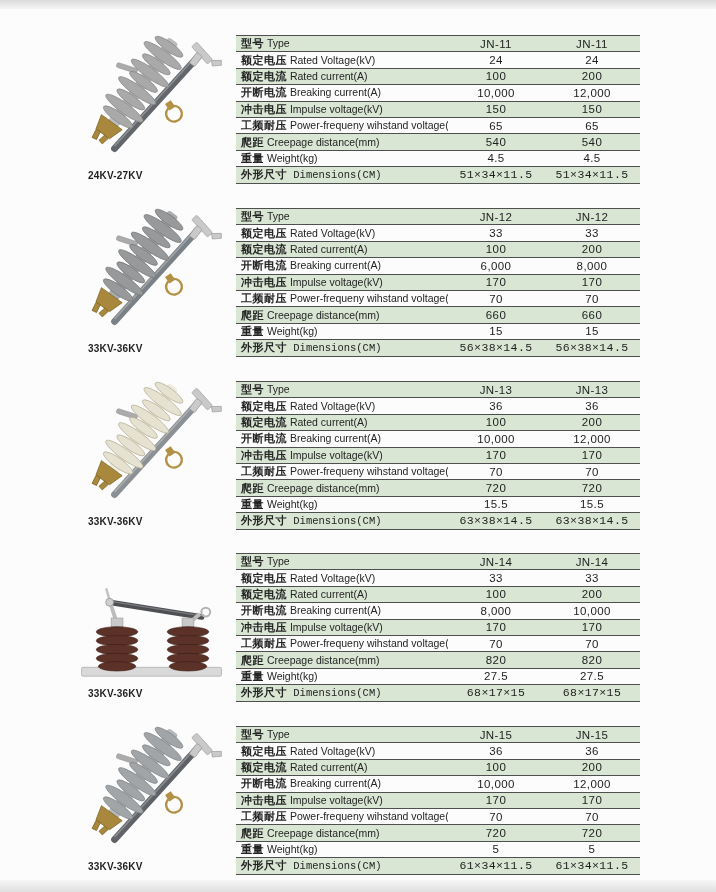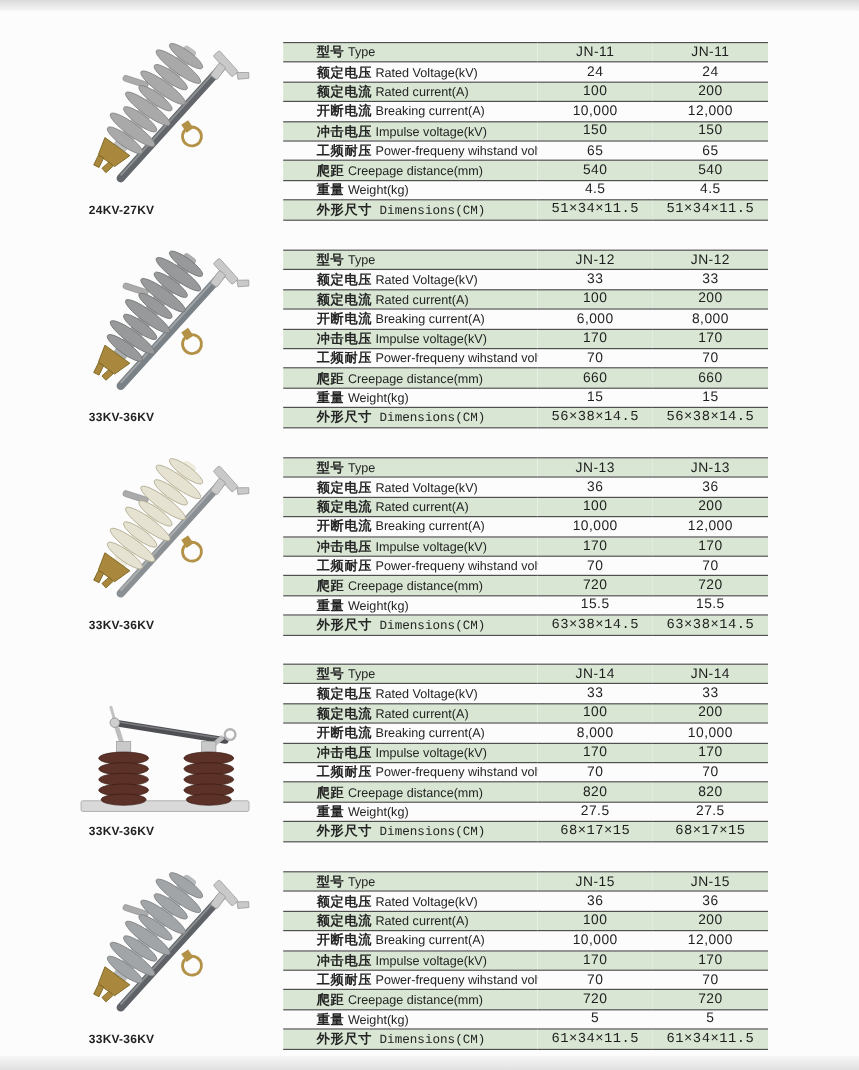--- a/index.html
+++ b/index.html
@@ -16,40 +16,40 @@
   .band.top { top: 0; height: 9px; background: linear-gradient(#dadada, #f5f5f5); }
   .band.bottom { bottom: 0; height: 12px; background: linear-gradient(#f6f6f6, #e0e0e0); }
 
   .block { position: absolute; left: 0; width: 716px; height: 152px; }
   .b1 { top: 33px; }
   .b2 { top: 206px; }
   .b3 { top: 379px; }
   .b4 { top: 551px; }
   .b5 { top: 724px; }
 
-  .figure { position: absolute; left: 52px; top: 0; width: 180px; height: 152px; }
+  .figure { position: absolute; left: 66px; top: 0; width: 180px; height: 152px; }
   .figure svg.photo { display: block; }
   .caption {
     position: absolute; left: 22px; bottom: 4px;
     font-size: 10px; font-weight: bold; color: #1f1f1f; letter-spacing: 0.2px;
   }
 
   table.spec {
     position: absolute; left: 236px; top: 2px; width: 404px;
     border-collapse: collapse; table-layout: fixed;
   }
   table.spec tr { border-top: 1.2px solid #4f4f4f; }
   table.spec tr:last-child { border-bottom: 1.2px solid #4f4f4f; font-family: Liberation Mono, monospace; }
   table.spec tr.alt { background: #d8e6d3; }
   table.spec th, table.spec td { height: 15.4px; padding: 0; vertical-align: middle; overflow: hidden; white-space: nowrap; }
   table.spec th {
     text-align: left; font-weight: normal; padding-left: 5px;
     font-size: 10.5px; color: #242424;
   }
-  table.spec th b { font-size: 11px; letter-spacing: 0.5px; margin-left: 23px; }
+  table.spec th b { font-size: 11px; letter-spacing: 0.5px; }
   table.spec td {
     text-align: center; font-size: 11.5px; letter-spacing: 0.4px; color: #1e1e1e;
   }
 
   
   svg.a1 { --fin:#a9a9a9; --core:#bdbdbd; --finline:#848484; --tube:#63676b; }
   svg.a2 { --fin:#97999a; --core:#aaacad; --finline:#727475; --tube:#7b8287; }
   svg.a3 { --fin:#e6e2d2; --core:#efebdd; --finline:#b2ac90; --tube:#8b9094; }
   svg.a5 { --fin:#a2a5a7; --core:#b6b9bb; --finline:#7f8183; --tube:#5f6367; }
 </style>

